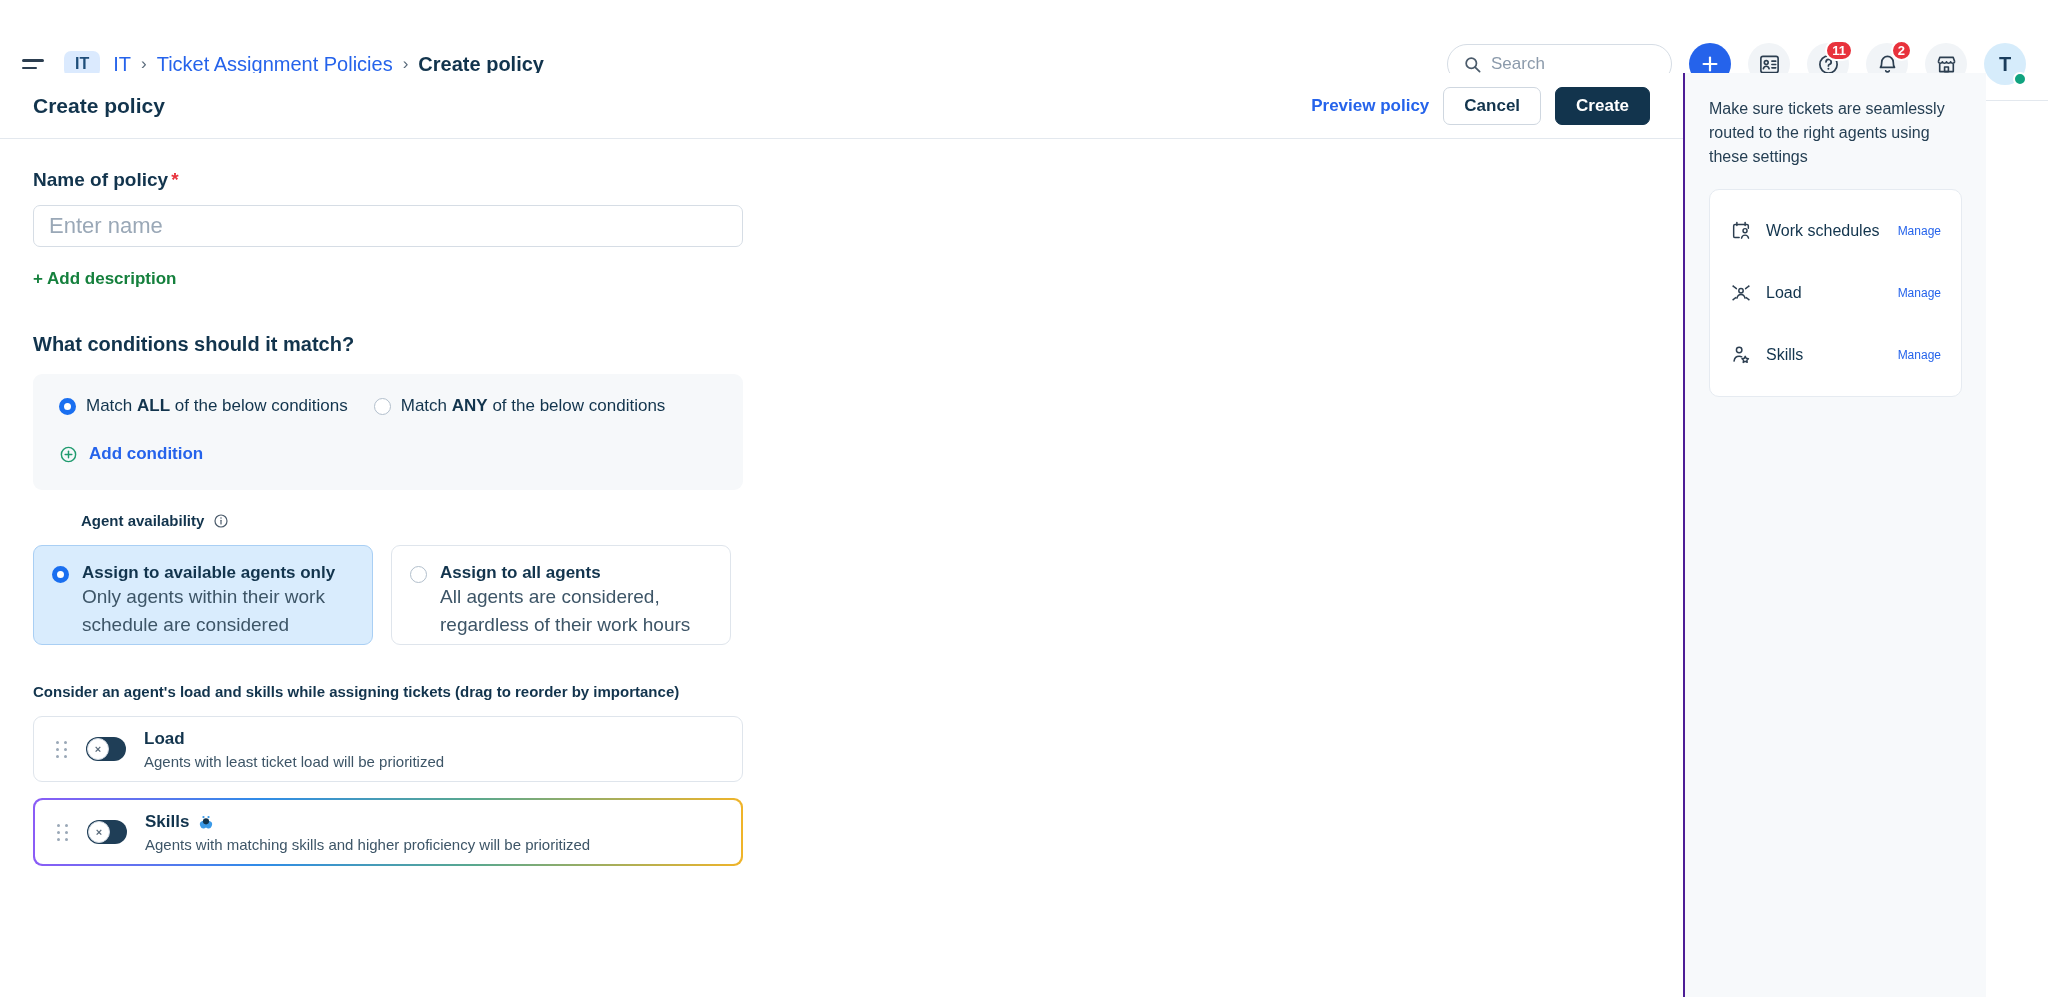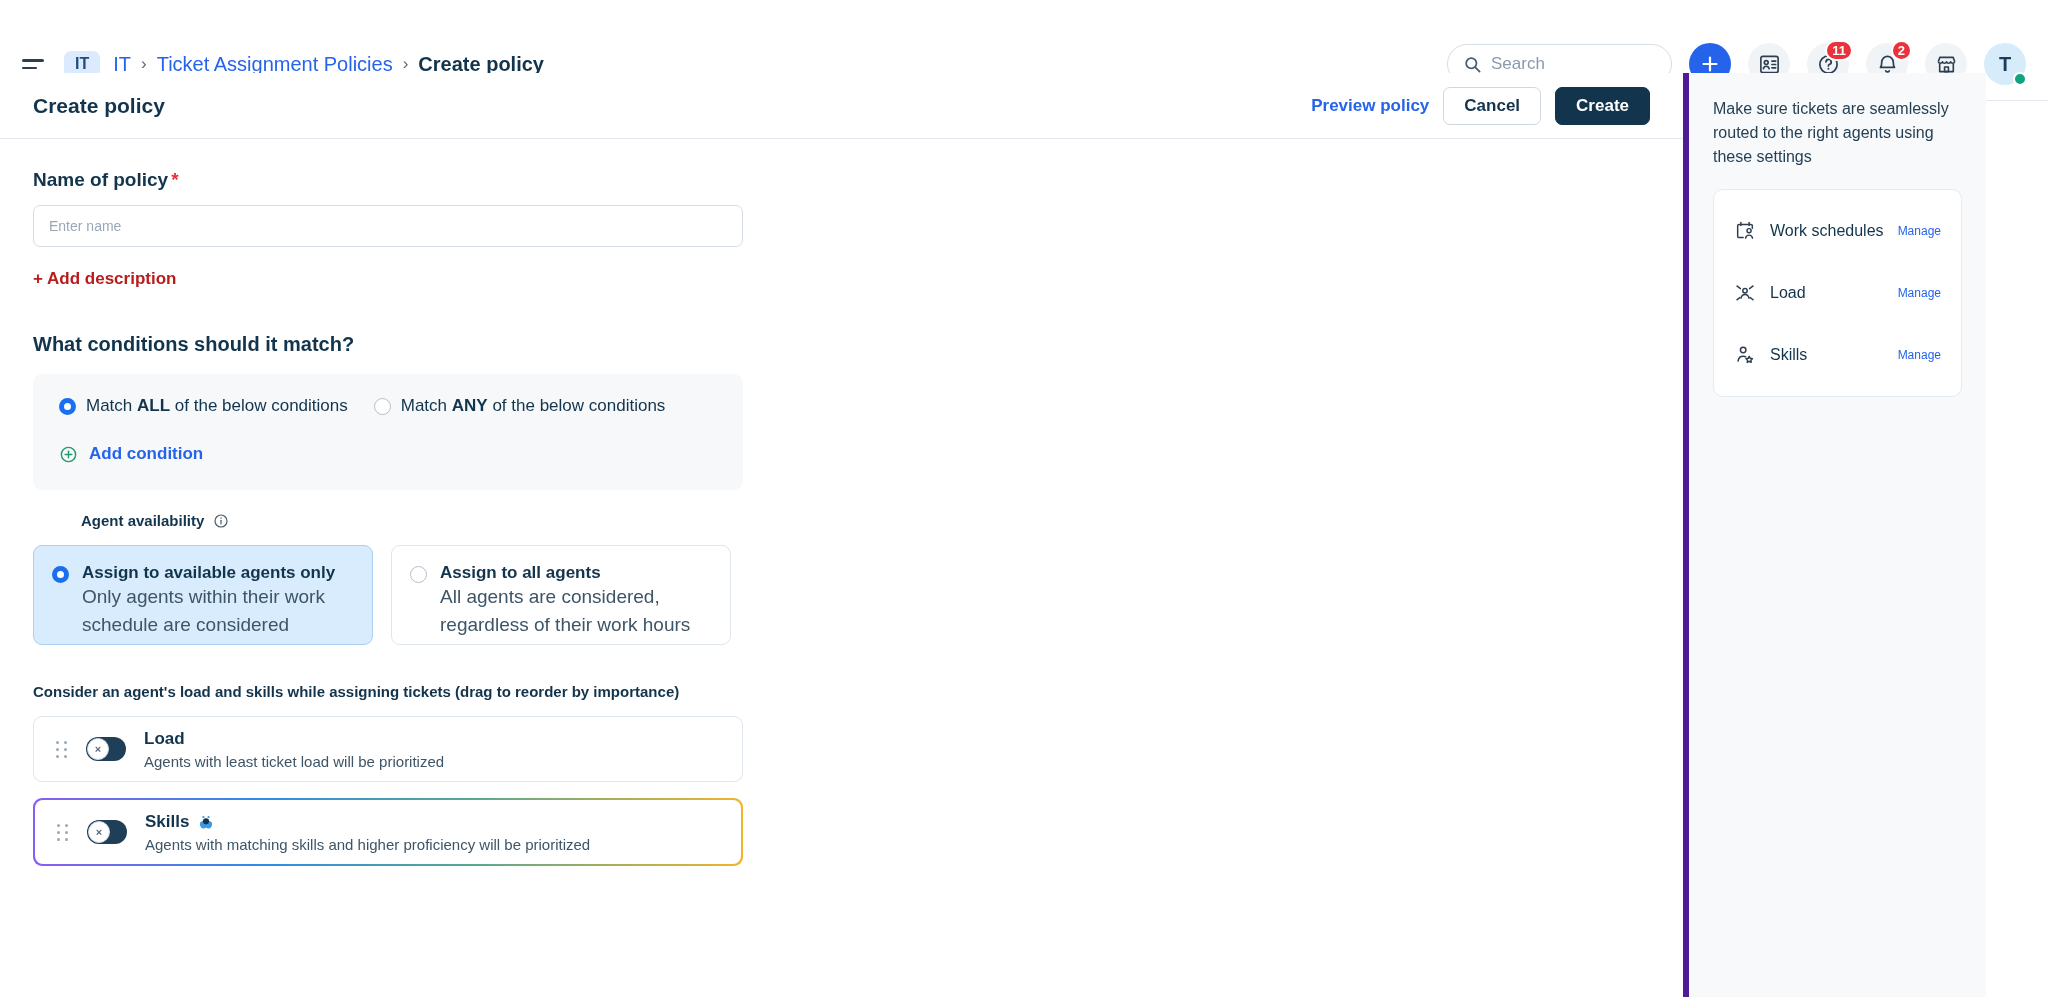--- a/index.html
+++ b/index.html
@@ -81,25 +81,25 @@
   
   .main {
     position: absolute; top: 139px; left: 0; width: 1683px; height: 858px;
     background: #fff; padding: 30px 33px 0 33px; overflow: hidden;
   }
   .sect-label { font-size: 19px; font-weight: 700; color: #12344d; }
   .req { color: #e8323c; font-size: 19px; margin-left: 3px; }
 
   .field-input {
     width: 710px; height: 42px; border: 1px solid #d6dde5; border-radius: 7px;
-    margin-top: 14px; padding: 0 15px; font-size: 14px; color: #12344d;
+    margin-top: 14px; padding: 0 15px; font-size: 22px; color: #12344d;
     font-family: "Liberation Sans", sans-serif; background: #fff; outline: none;
   }
   .field-input::placeholder { color: #9aa8b7; }
-  .add-desc { margin-top: 22px; color: #b91c1c; font-size: 17px; font-weight: 600; cursor: pointer; }
+  .add-desc { margin-top: 22px; color: #15803d; font-size: 17px; font-weight: 600; cursor: pointer; }
 
   .sect-h { font-size: 20px; font-weight: 700; color: #12344d; margin-top: 44px; }
 
   .cond-card {
     width: 710px; margin-top: 18px; background: #f6f8fa; border-radius: 9px;
     padding: 22px 26px 26px 26px;
   }
   .radio-row { display: flex; align-items: center; gap: 26px; }
   .radio-item { display: flex; align-items: center; gap: 10px; cursor: pointer; font-size: 17px; color: #12344d; }
   .radio {
@@ -148,21 +148,21 @@
     border-radius: 50%; background: #fff; border: 1px solid #cfd7e0;
     display: flex; align-items: center; justify-content: center;
     font-size: 11px; color: #5a6b7b; font-weight: 700;
   }
   .p-title { font-size: 17px; font-weight: 700; color: #12344d; display: flex; align-items: center; gap: 9px; }
   .p-desc { font-size: 15px; color: #3d5567; margin-top: 4px; }
 
   
   .rpanel {
     position: absolute; top: 73px; left: 1683px; width: 303px; height: 924px;
-    background: #f7f9fb; border-left: 6px solid #4c1d95; padding: 24px 24px 0 24px;
+    background: #f7f9fb; border-left: 2px solid #4c1d95; padding: 24px 24px 0 24px;
   }
   .rpanel .intro { font-size: 16px; color: #253f53; line-height: 1.5; }
   .rcard {
     margin-top: 20px; background: #fff; border: 1px solid #e6ebf1; border-radius: 10px;
     padding: 10px 20px;
   }
   .rrow { display: flex; align-items: center; gap: 14px; height: 62px; }
   .rrow .nm { font-size: 16px; color: #12344d; }
   .rrow .mg { margin-left: auto; color: #2563eb; font-size: 12px; cursor: pointer; }
   svg { display: block; }

